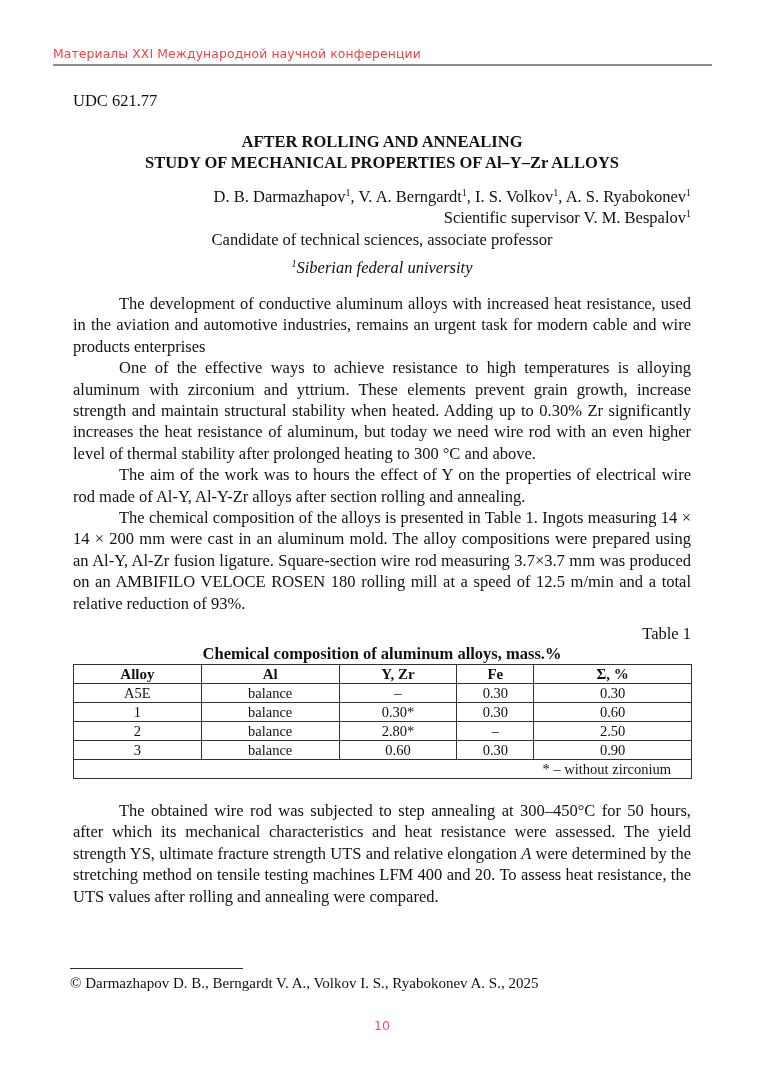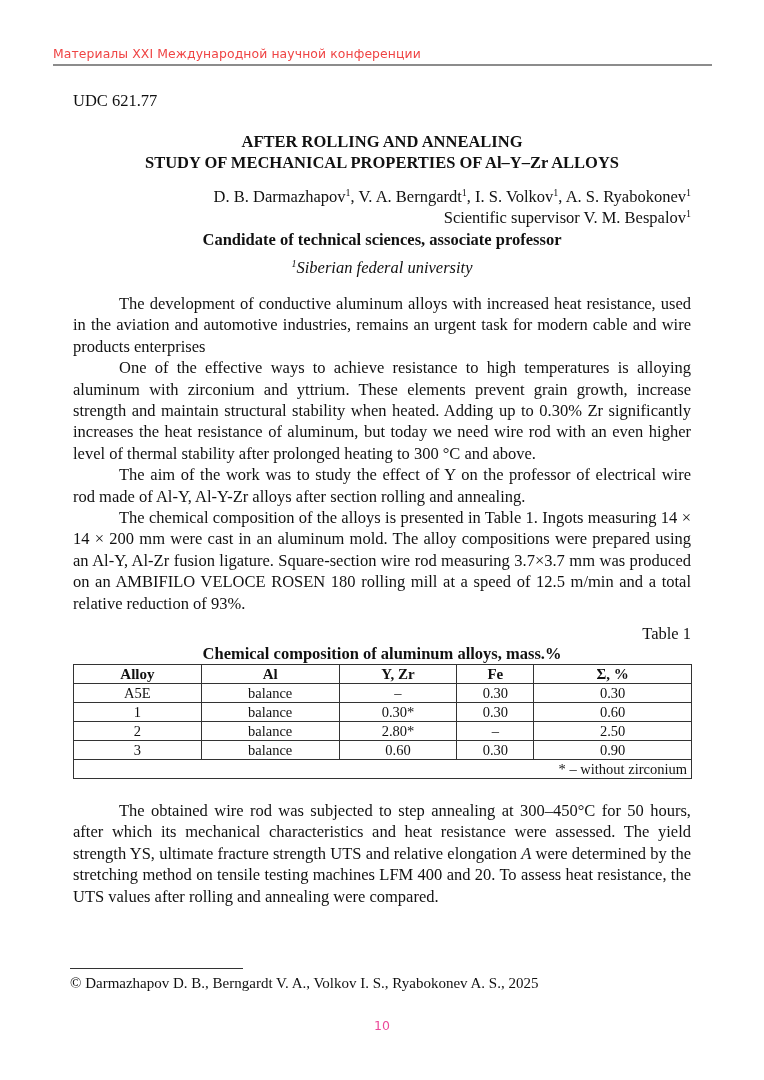--- a/index.html
+++ b/index.html
@@ -13,21 +13,21 @@
   .authors sup, .line sup { font-size: 10px; vertical-align: 6px; line-height: 0; }
   .center-line { position: absolute; left: 73px; width: 618px; text-align: center; font-size: 16.5px; }
   .italic { font-style: italic; }
   .body { position: absolute; left: 73px; width: 618px; font-size: 16.5px; line-height: 21.4px; text-align: justify; }
   .body p { margin: 0; text-indent: 46px; }
   .tabnum { position: absolute; right: 73px; top: 624px; font-size: 16.5px; }
   .tabcap { position: absolute; left: 73px; width: 618px; top: 644px; text-align: center; font-weight: bold; font-size: 16.5px; }
   table.comp { position: absolute; left: 73px; top: 664px; width: 619px; border-collapse: collapse; font-size: 14.5px; }
   table.comp td, table.comp th { border: 1px solid #333; height: 18px; padding: 0; text-align: center; line-height: 17px; }
   table.comp th { font-weight: bold; font-size: 15px; }
-  table.comp td.note { text-align: right; padding-right: 4px; }
+  table.comp td.note { text-align: right; padding-right: 20px; }
   .body2 { top: 800px; }
   .fnrule { position: absolute; left: 70px; top: 968px; width: 173px; height: 1px; background: #333; }
   .fn { position: absolute; left: 70px; top: 975px; font-size: 15px; }
   .pagenum { position: absolute; left: 0; width: 764px; top: 1018px; text-align: center; font-family: "DejaVu Sans", sans-serif; font-size: 12.5px; color: #ec4899; }
 </style>
 </head>
 <body>
 
 <div class="runhead">Материалы XXI Международной научной конференции</div>
 <div class="runrule"></div>
@@ -39,29 +39,29 @@
   <div>STUDY OF MECHANICAL PROPERTIES OF Al–Y–Zr ALLOYS</div>
 </div>
 
 <div class="authors serif">
   <span><span>D. B. Darmazhapov</span><sup>1</sup><span>, </span></span><span><span>V. A. Berngardt</span><sup>1</sup><span>, </span></span><span><span>I. S. Volkov</span><sup>1</sup><span>, </span></span><span><span>A. S. Ryabokonev</span><sup>1</sup></span>
 </div>
 
 <div class="center-line serif line" style="top:208px;text-align:right;">
   <span>Scientific supervisor V. M. Bespalov</span><sup>1</sup>
 </div>
-<div class="center-line serif" style="top:230px;font-weight:bold;">Candidate of technical sciences, associate professor</div>
+<div class="center-line serif" style="top:230px;">Candidate of technical sciences, associate professor</div>
 <div class="center-line serif italic line" style="top:258px;">
   <sup>1</sup><span>Siberian federal university</span>
 </div>
 
 <div class="body serif" style="top:293px;">
   <p>The development of conductive aluminum alloys with increased heat resistance, used in the aviation and automotive industries, remains an urgent task for modern cable and wire products enterprises</p>
   <p>One of the effective ways to achieve resistance to high temperatures is alloying aluminum with zirconium and yttrium. These elements prevent grain growth, increase strength and maintain structural stability when heated. Adding up to 0.30% Zr significantly increases the heat resistance of aluminum, but today we need wire rod with an even higher level of thermal stability after prolonged heating to 300 °C and above.</p>
-  <p>The aim of the work was to study the effect of Y on the professor of electrical wire rod made of Al-Y, Al-Y-Zr alloys after section rolling and annealing.</p>
+  <p>The aim of the work was to hours the effect of Y on the properties of electrical wire rod made of Al-Y, Al-Y-Zr alloys after section rolling and annealing.</p>
   <p>The chemical composition of the alloys is presented in Table 1. Ingots measuring 14 × 14 × 200 mm were cast in an aluminum mold. The alloy compositions were prepared using an Al-Y, Al-Zr fusion ligature. Square-section wire rod measuring 3.7×3.7 mm was produced on an AMBIFILO VELOCE ROSEN 180 rolling mill at a speed of 12.5 m/min and a total relative reduction of 93%.</p>
 </div>
 
 <div class="tabnum serif">Table 1</div>
 <div class="tabcap serif">Chemical composition of aluminum alloys, mass.%</div>
 
 <table class="comp serif">
   <colgroup>
     <col style="width:128px">
       <col style="width:138px">

